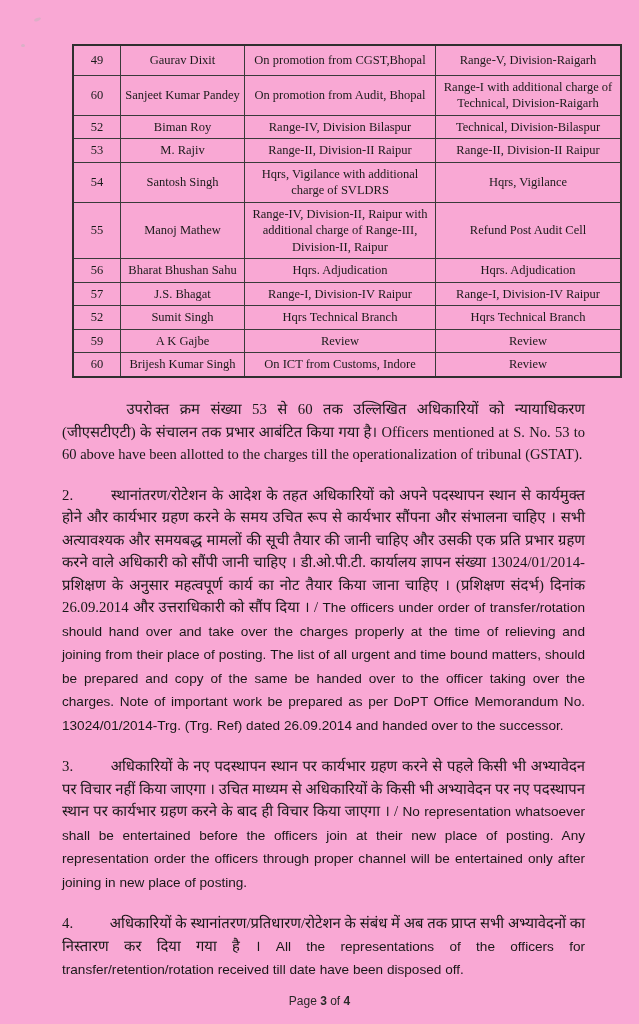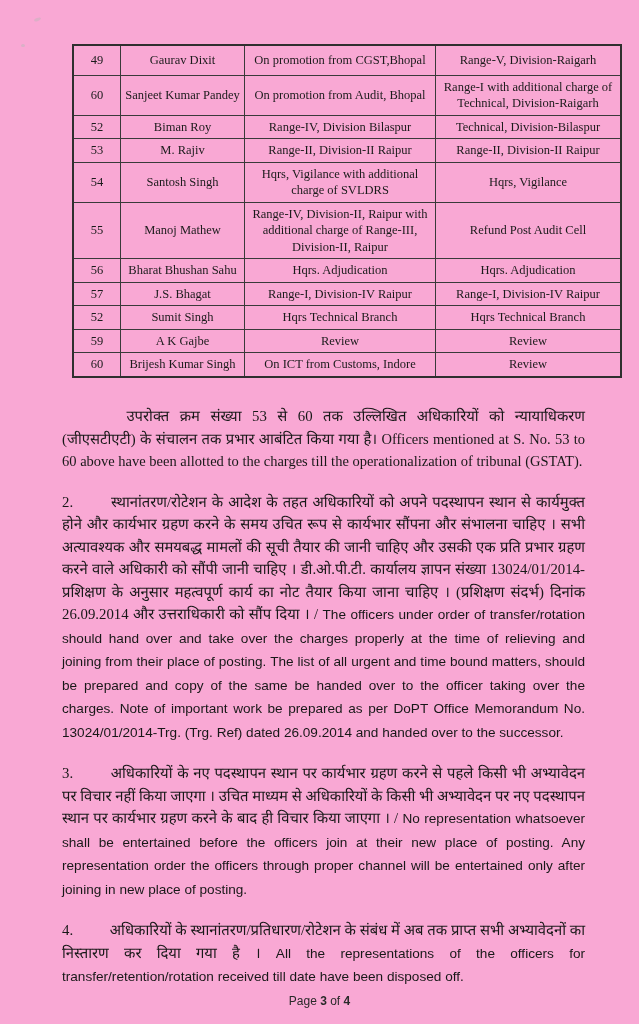--- a/index.html
+++ b/index.html
@@ -38,21 +38,21 @@
   td.c-name{width:115px;}
   td.c-charge{width:182px;}
   td.c-post{width:176px;}
   tr.tall td{padding-top:6px;padding-bottom:6px;}
 
   
   .paras{
     position:absolute;left:62px;top:398px;width:523px;
   }
   p.para{
-    margin:7px 0 18px 0;
+    margin:0 0 18px 0;
     text-align:justify;
     font-size:14.8px;
     line-height:22.5px;
     color:#181818;
   }
   p.para .pnum{
     display:inline-block;width:44px;
     font-family:"Liberation Serif", serif;
   }
   p.para.first .pnum{width:54px;}

